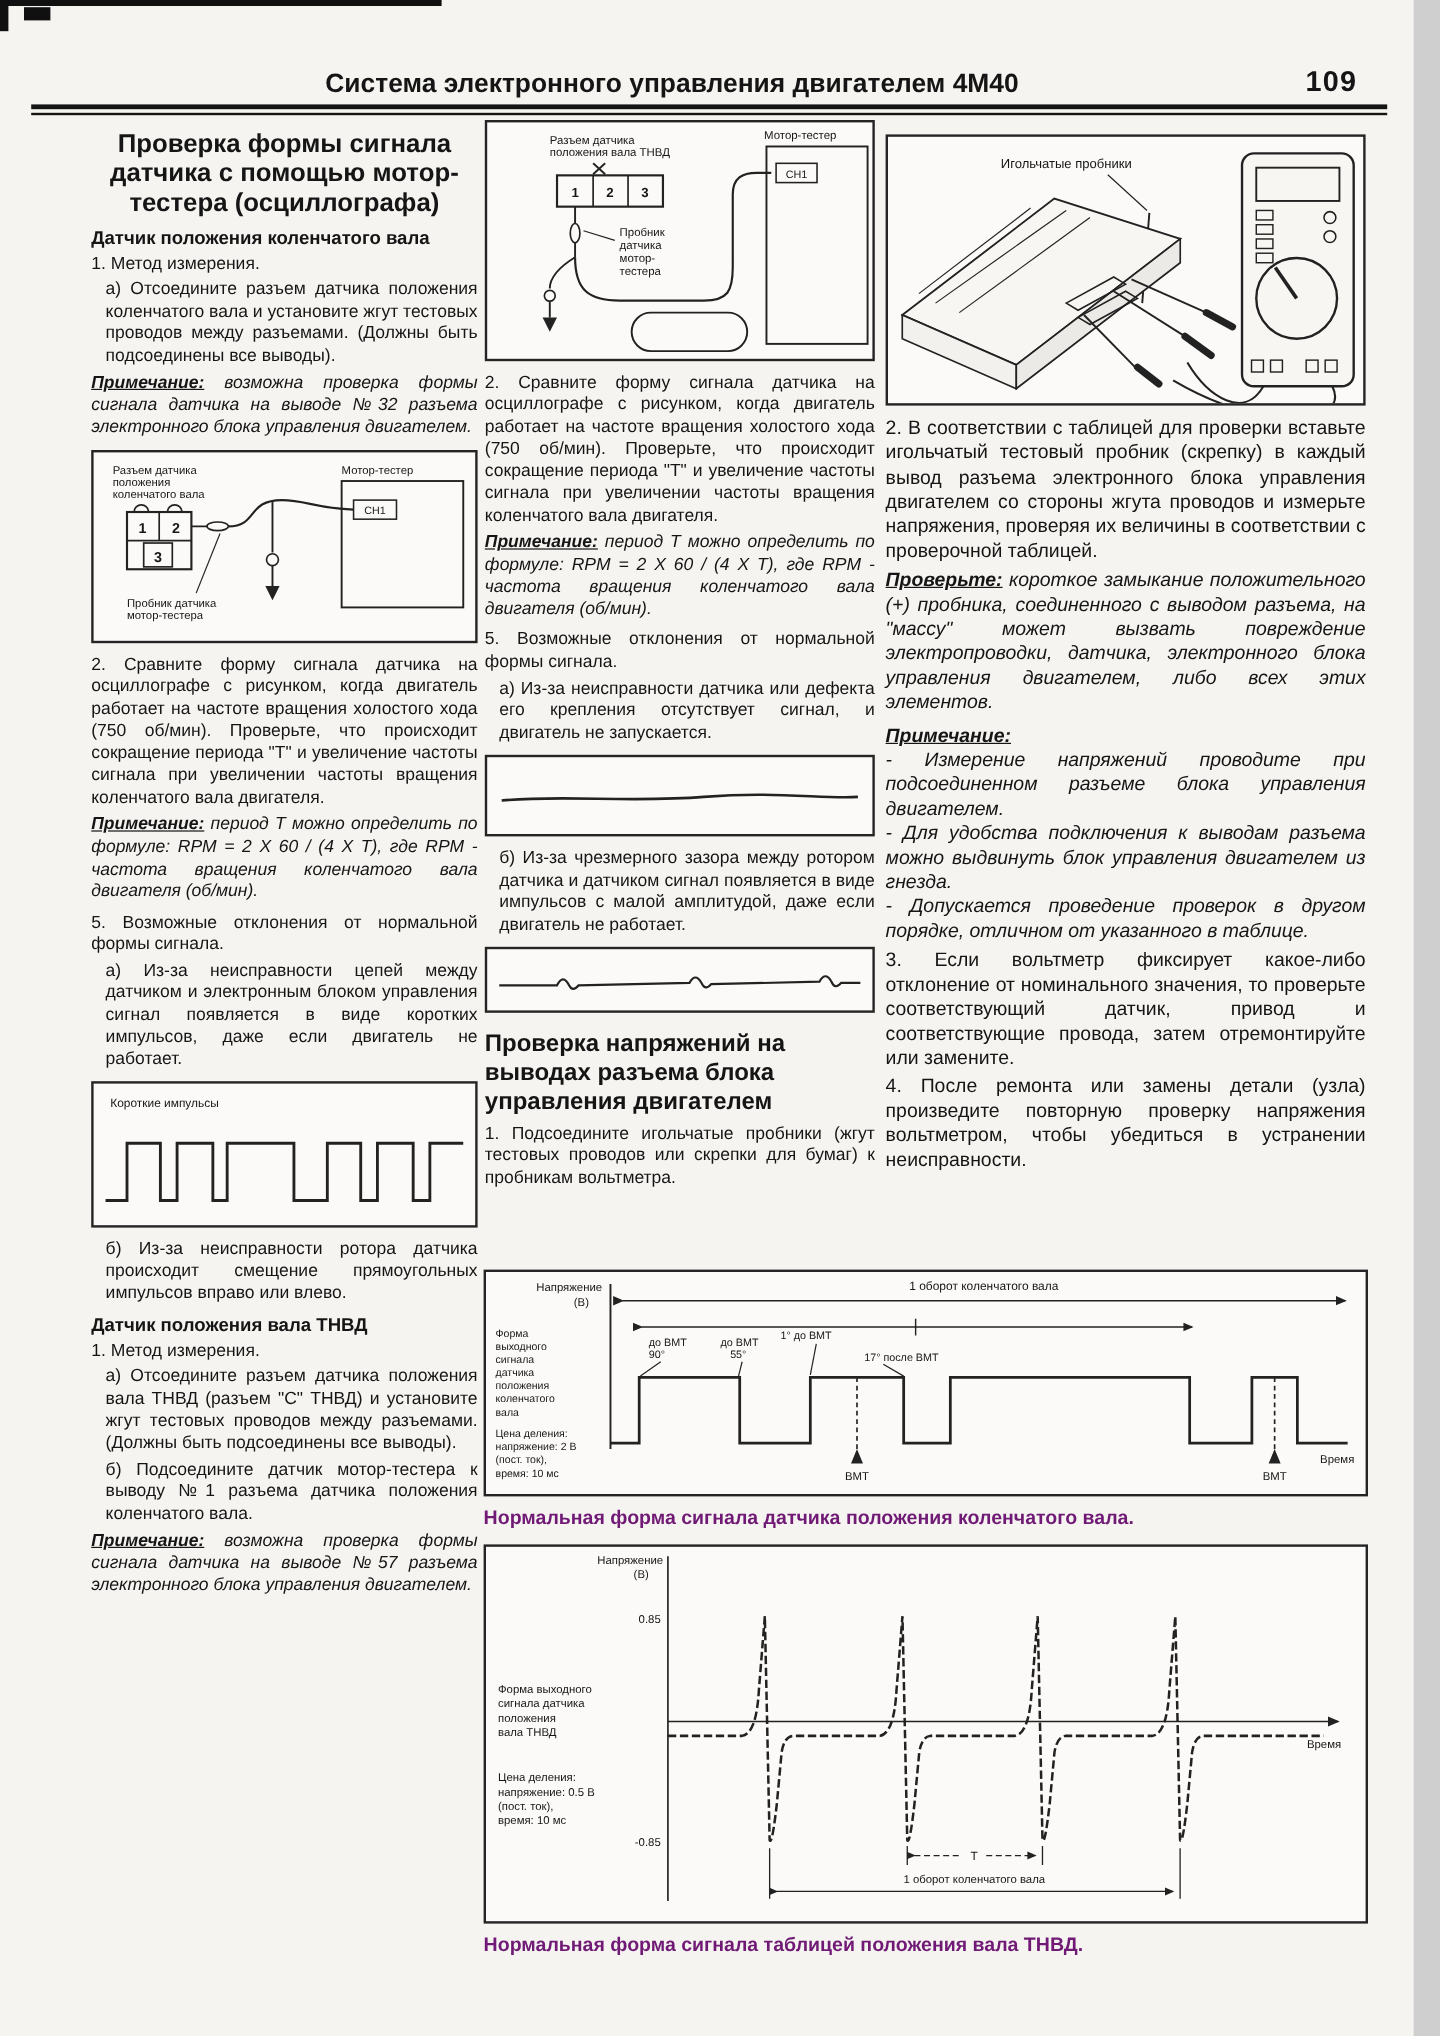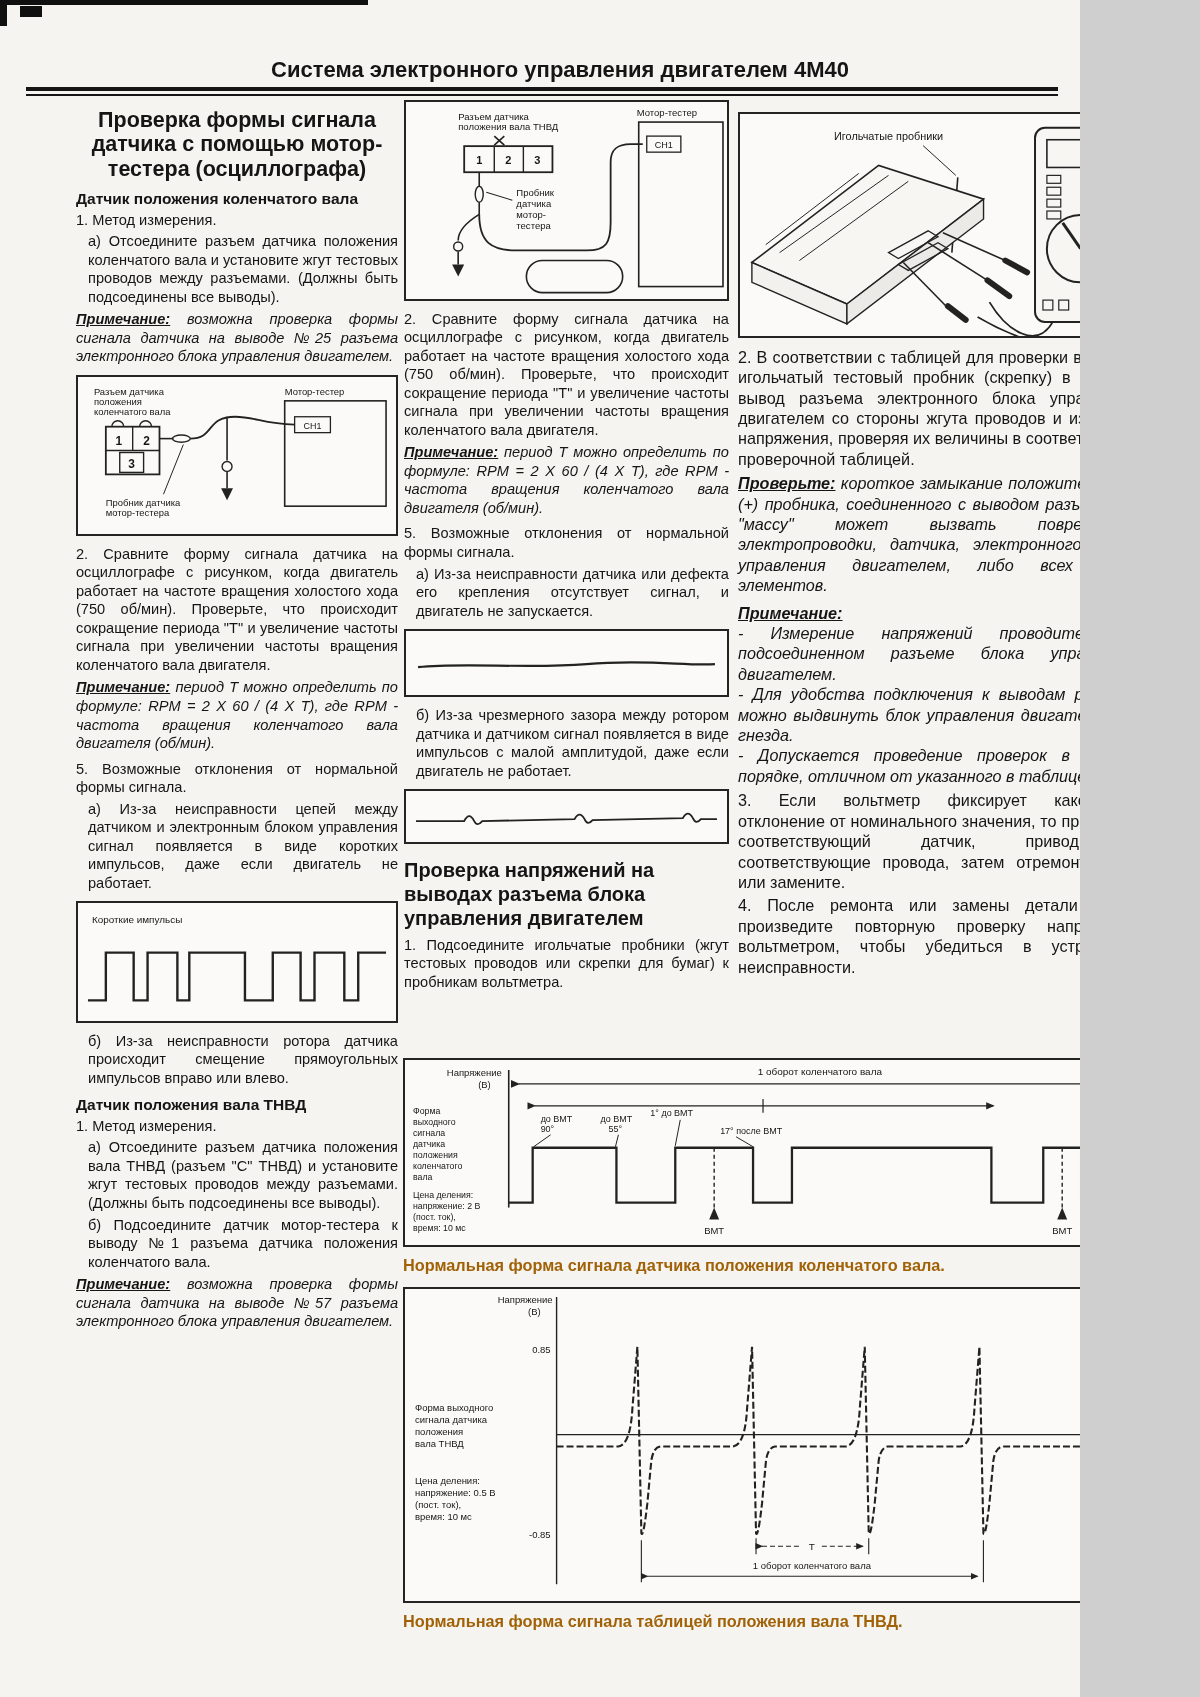--- a/index.html
+++ b/index.html
@@ -1,16 +1,16 @@
 <!DOCTYPE html>
 <html lang="ru"><head>
 <meta charset="utf-8">
 <style>
   html,body{margin:0;padding:0;background:#cfcfcf;}
-  .page{position:relative;width:1080px;height:1697px;background:#f5f4f1;
+  .page{position:relative;width:1178px;height:1697px;background:#f5f4f1;
         font-family:"Liberation Sans",sans-serif;color:#151515;overflow:hidden;}
   .scan-mark{position:absolute;background:#101010;}
   .page-title{position:absolute;top:57px;left:150px;width:820px;text-align:center;
               font-size:22px;font-weight:bold;}
   .page-number{position:absolute;top:55px;left:1076px;font-size:24px;font-weight:bold;letter-spacing:1px;margin-left:12px;}
   .header-rule{position:absolute;top:87px;left:26px;right:22px;height:3px;
                border-top:4px solid #151515;border-bottom:2px solid #151515;}
   .col{position:absolute;font-size:14.6px;line-height:1.27;text-align:justify;}
   .col-left{left:76px;top:106px;width:322px;}
   .col-mid{left:404px;top:100px;width:325px;}
@@ -18,21 +18,21 @@
   .bottom{position:absolute;left:403px;top:1058px;width:737px;}
   h1.sec{font-size:21.5px;line-height:1.13;margin:2px 0 8px;text-align:center;}
   h2.sec2{font-size:20px;line-height:1.2;margin:14px 0 6px;text-align:left;}
   h3.sub{font-size:15.5px;margin:8px 0 2px;text-align:left;}
   .col p{margin:0 0 3px;}
   p.item{padding-left:12px;}
   p.note{font-style:italic;margin:4px 0 7px;}
   .note-label{font-weight:bold;text-decoration:underline;}
   figure{margin:9px 0;border:2px solid #242424;background:#fbfaf8;box-sizing:border-box;width:100%;padding:0;}
   figure svg{display:block;width:100%;height:auto;}
-  .caption{font-weight:bold;font-size:16.3px;margin:5px 0 12px;color:#a16207;}
+  .caption{font-weight:bold;font-size:16.3px;margin:5px 0 12px;color:#701a75;}
   svg text{font-family:"Liberation Sans",sans-serif;fill:#161616;}
   svg .ln{stroke:#222;fill:none;}
 </style>
 </head>
 <body>
 
 <div class="page">
 
   <div class="scan-mark" style="left:0;top:0;width:368px;height:5px;"></div>
   <div class="scan-mark" style="left:0;top:0;width:7px;height:26px;"></div>
@@ -40,21 +40,21 @@
 
   <div class="page-title">Система электронного управления двигателем 4М40</div>
   <div class="page-number">109</div>
   <div class="header-rule"></div>
 
   <section class="col col-left">
     <h1 class="sec">Проверка формы сигнала датчика с помощью мотор-тестера (осциллографа)</h1>
     <h3 class="sub">Датчик положения коленчатого вала</h3>
     <p>1. Метод измерения.</p>
     <p class="item">а) Отсоедините разъем датчика положения коленчатого вала и установите жгут тестовых проводов между разъемами. (Должны быть подсоединены все выводы).</p>
-    <p class="note"><span class="note-label">Примечание:</span> <span>возможна проверка формы сигнала датчика на выводе №25 разъема электронного блока управления двигателем.</span></p>
+    <p class="note"><span class="note-label">Примечание:</span> <span>возможна проверка формы сигнала датчика на выводе №32 разъема электронного блока управления двигателем.</span></p>
 
     <figure>
       <svg viewBox="0 0 320 158">
         <text x="16" y="18" font-size="9.5">Разъем датчика</text>
         <text x="16" y="28" font-size="9.5">положения</text>
         <text x="16" y="38" font-size="9.5">коленчатого вала</text>
         <text x="208" y="18" font-size="9.5">Мотор-тестер</text>
         <rect x="208" y="24" width="102" height="106" class="ln" stroke-width="1.6"></rect>
         <rect x="218" y="40" width="36" height="16" class="ln" stroke-width="1.3"></rect>
         <text x="236" y="52" font-size="9" text-anchor="middle">CH1</text>

